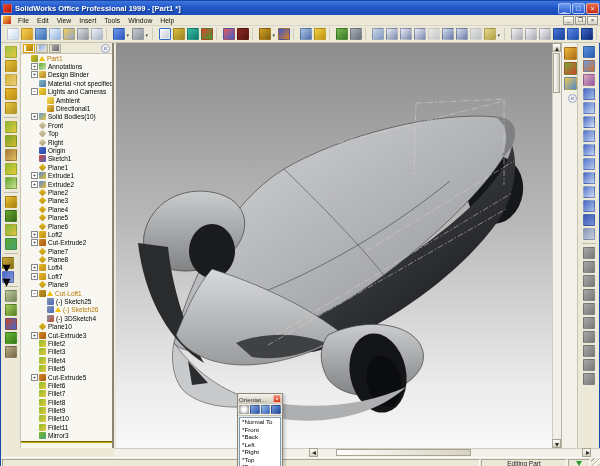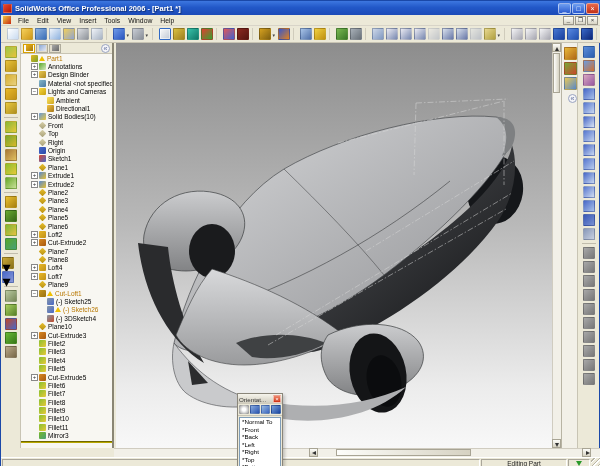--- a/index.html
+++ b/index.html
@@ -104,21 +104,21 @@
   #grip { width:10px; margin-left:1px;
     background:repeating-linear-gradient(135deg,transparent 0 2px,#b8b4a4 2px 3px,#fff 3px 4px); }
 </style>
 </head>
 <body>
 
 <div id="win">
 
   <div id="titlebar">
     <span class="logo"></span>
-    <span class="ttl">SolidWorks Office Professional 2006 - [Part1 *]</span>
+    <span class="ttl">SolidWorks Office Professional 1999 - [Part1 *]</span>
     <span id="winbtns">
       <span class="wbtn">_</span>
       <span class="wbtn">□</span>
       <span class="wbtn close">×</span>
     </span>
   </div>
 
   <div id="menubar">
     <span class="appico"></span>
     <span id="menuitems" style="display: flex;">

